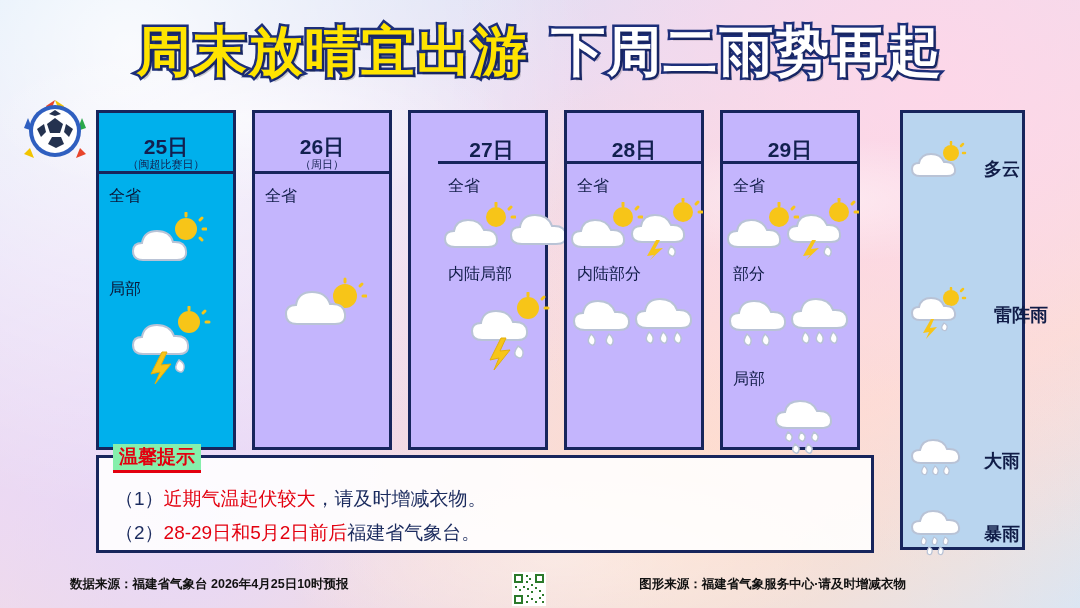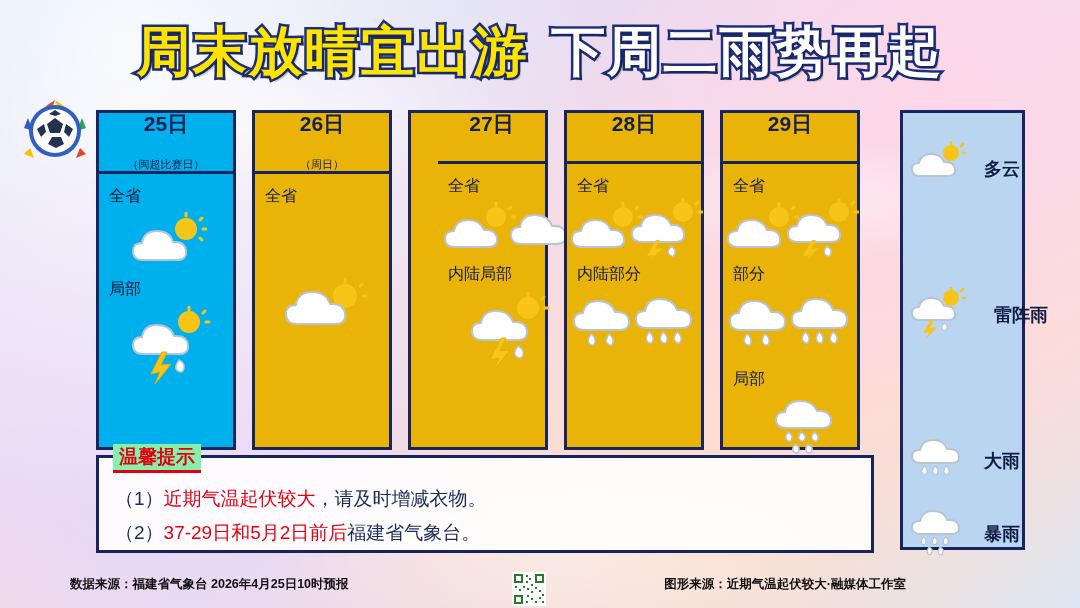--- a/index.html
+++ b/index.html
@@ -47,27 +47,27 @@
     text-shadow:3px 3px 0 rgba(0,0,0,.18);
   }
 
   
   .badge{position:absolute;left:20px;top:96px;width:70px;height:70px;}
   
   .cols{position:absolute;left:96px;top:110px;}
   .col{
     position:absolute;top:0;width:140px;height:340px;
     border:3px solid #17255c;
-    background:#eab308;
+    background:#c4b5fd;
     box-sizing:border-box;
   }
   .col.hl{background:#00b0ec;}
   .col .hdr{
     height:48px;border-bottom:3px solid #17255c;
-    display:flex;flex-direction:column;align-items:center;justify-content:space-between;
+    display:flex;flex-direction:column;align-items:center;justify-content:flex-end;
     line-height:1.05;
   }
   .col .hdr .d{font-size:21px;font-weight:bold;color:#12204f;}
   .col .hdr .sub{font-size:11px;color:#12204f;margin-top:1px;}
   .col .hdr.tall{height:58px;}
   .col .body{position:relative;height:100%;}
   .lbl{
     position:absolute;left:10px;font-size:16px;color:#101c47;font-weight:500;
   }
   .lbl.w{color:#0b1536;}
@@ -408,27 +408,27 @@
     <div class="lgtxt">暴雨</div>
   </div>
 </div>
 
 <div class="tips">
   <div class="tt">温馨提示</div>
   <div class="tipline t-l1">
     <span class="num">（1）</span><span class="red">近期气温起伏较大</span><span>，请及时增减衣物。</span>
   </div>
   <div class="tipline t-l2">
-    <span class="num">（2）</span><span class="red">37-29日和5月2日前后</span><span>福建省气象台。</span>
+    <span class="num">（2）</span><span class="red">28-29日和5月2日前后</span><span>福建省气象台。</span>
   </div>
 </div>
 
 <div class="footer">
   <div class="fl">数据来源：福建省气象台  2026年4月25日10时预报</div>
-  <div class="fr">图形来源：近期气温起伏较大·融媒体工作室</div>
+  <div class="fr">图形来源：福建省气象服务中心·请及时增减衣物</div>
 </div>
 <div class="qr">
   <svg width="34" height="34" viewBox="0 0 34 34">
     <rect x="0" y="0" width="34" height="34" fill="#ffffff"></rect>
     <g fill="#2b7a2b">
       <rect x="2" y="2" width="9" height="9"></rect>
         <rect x="4" y="4" width="5" height="5" fill="#ffffff"></rect>
       <rect x="23" y="2" width="9" height="9"></rect>
         <rect x="25" y="4" width="5" height="5" fill="#ffffff"></rect>
       <rect x="2" y="23" width="9" height="9"></rect>

